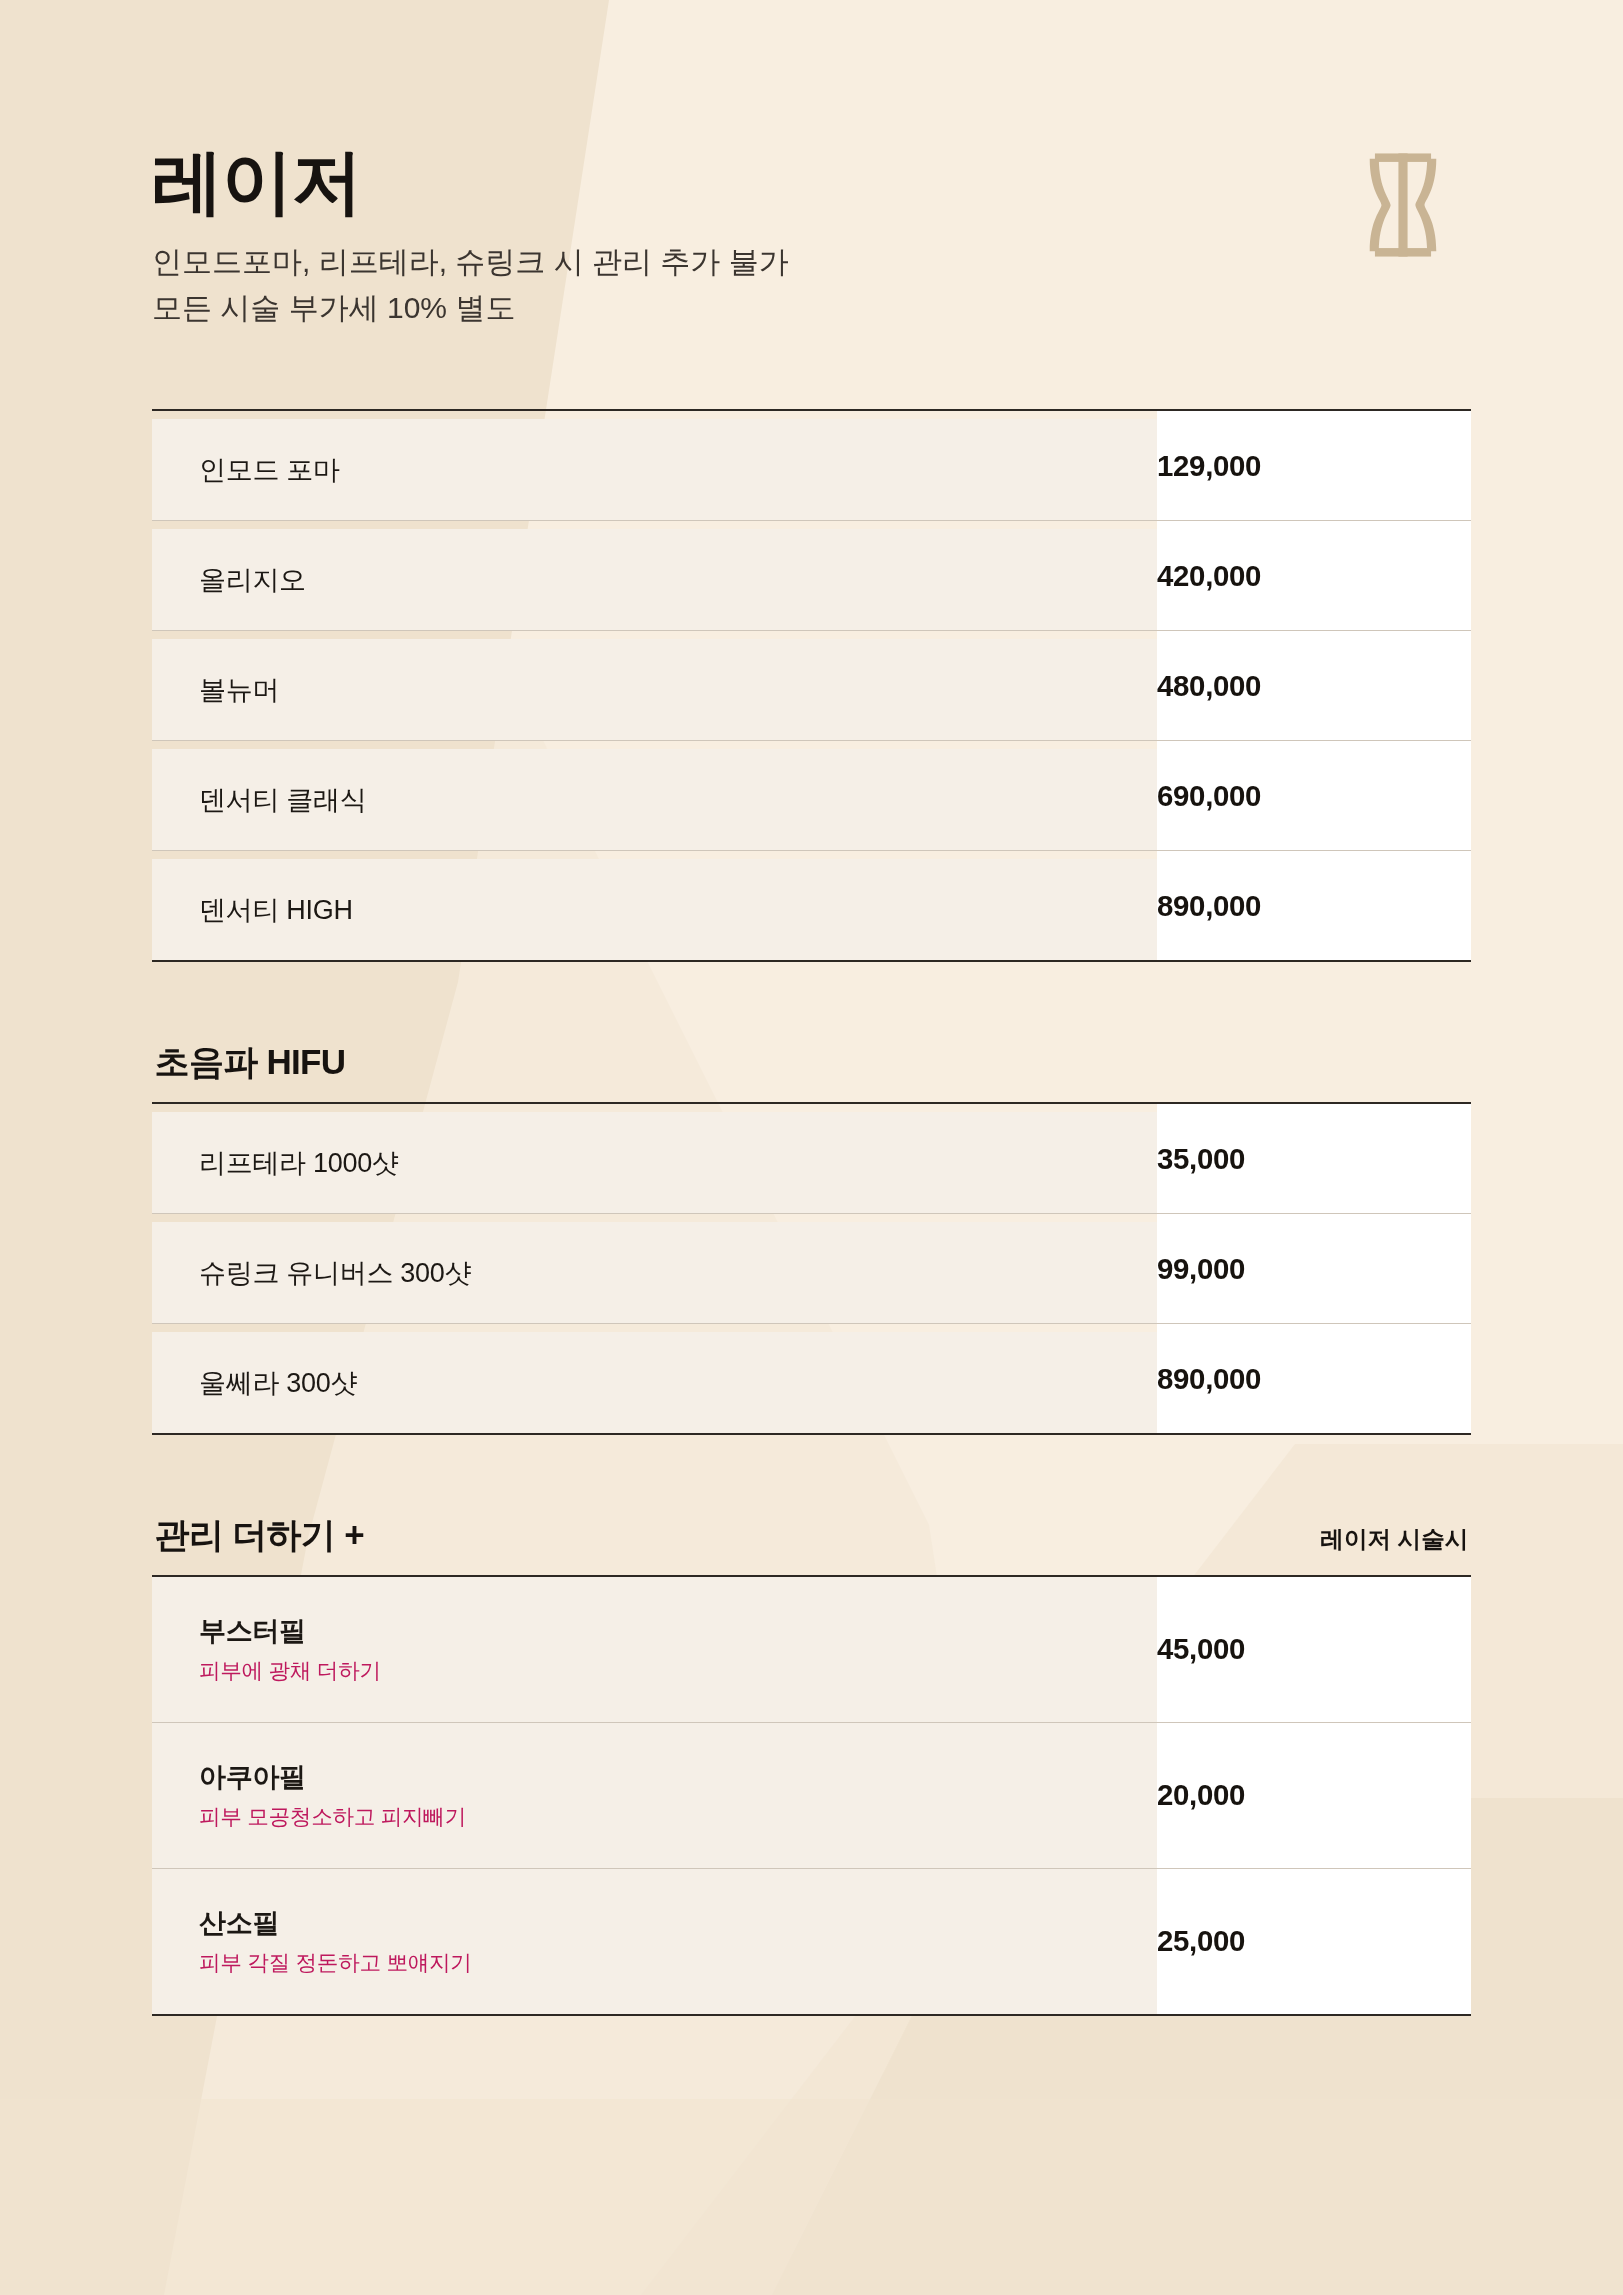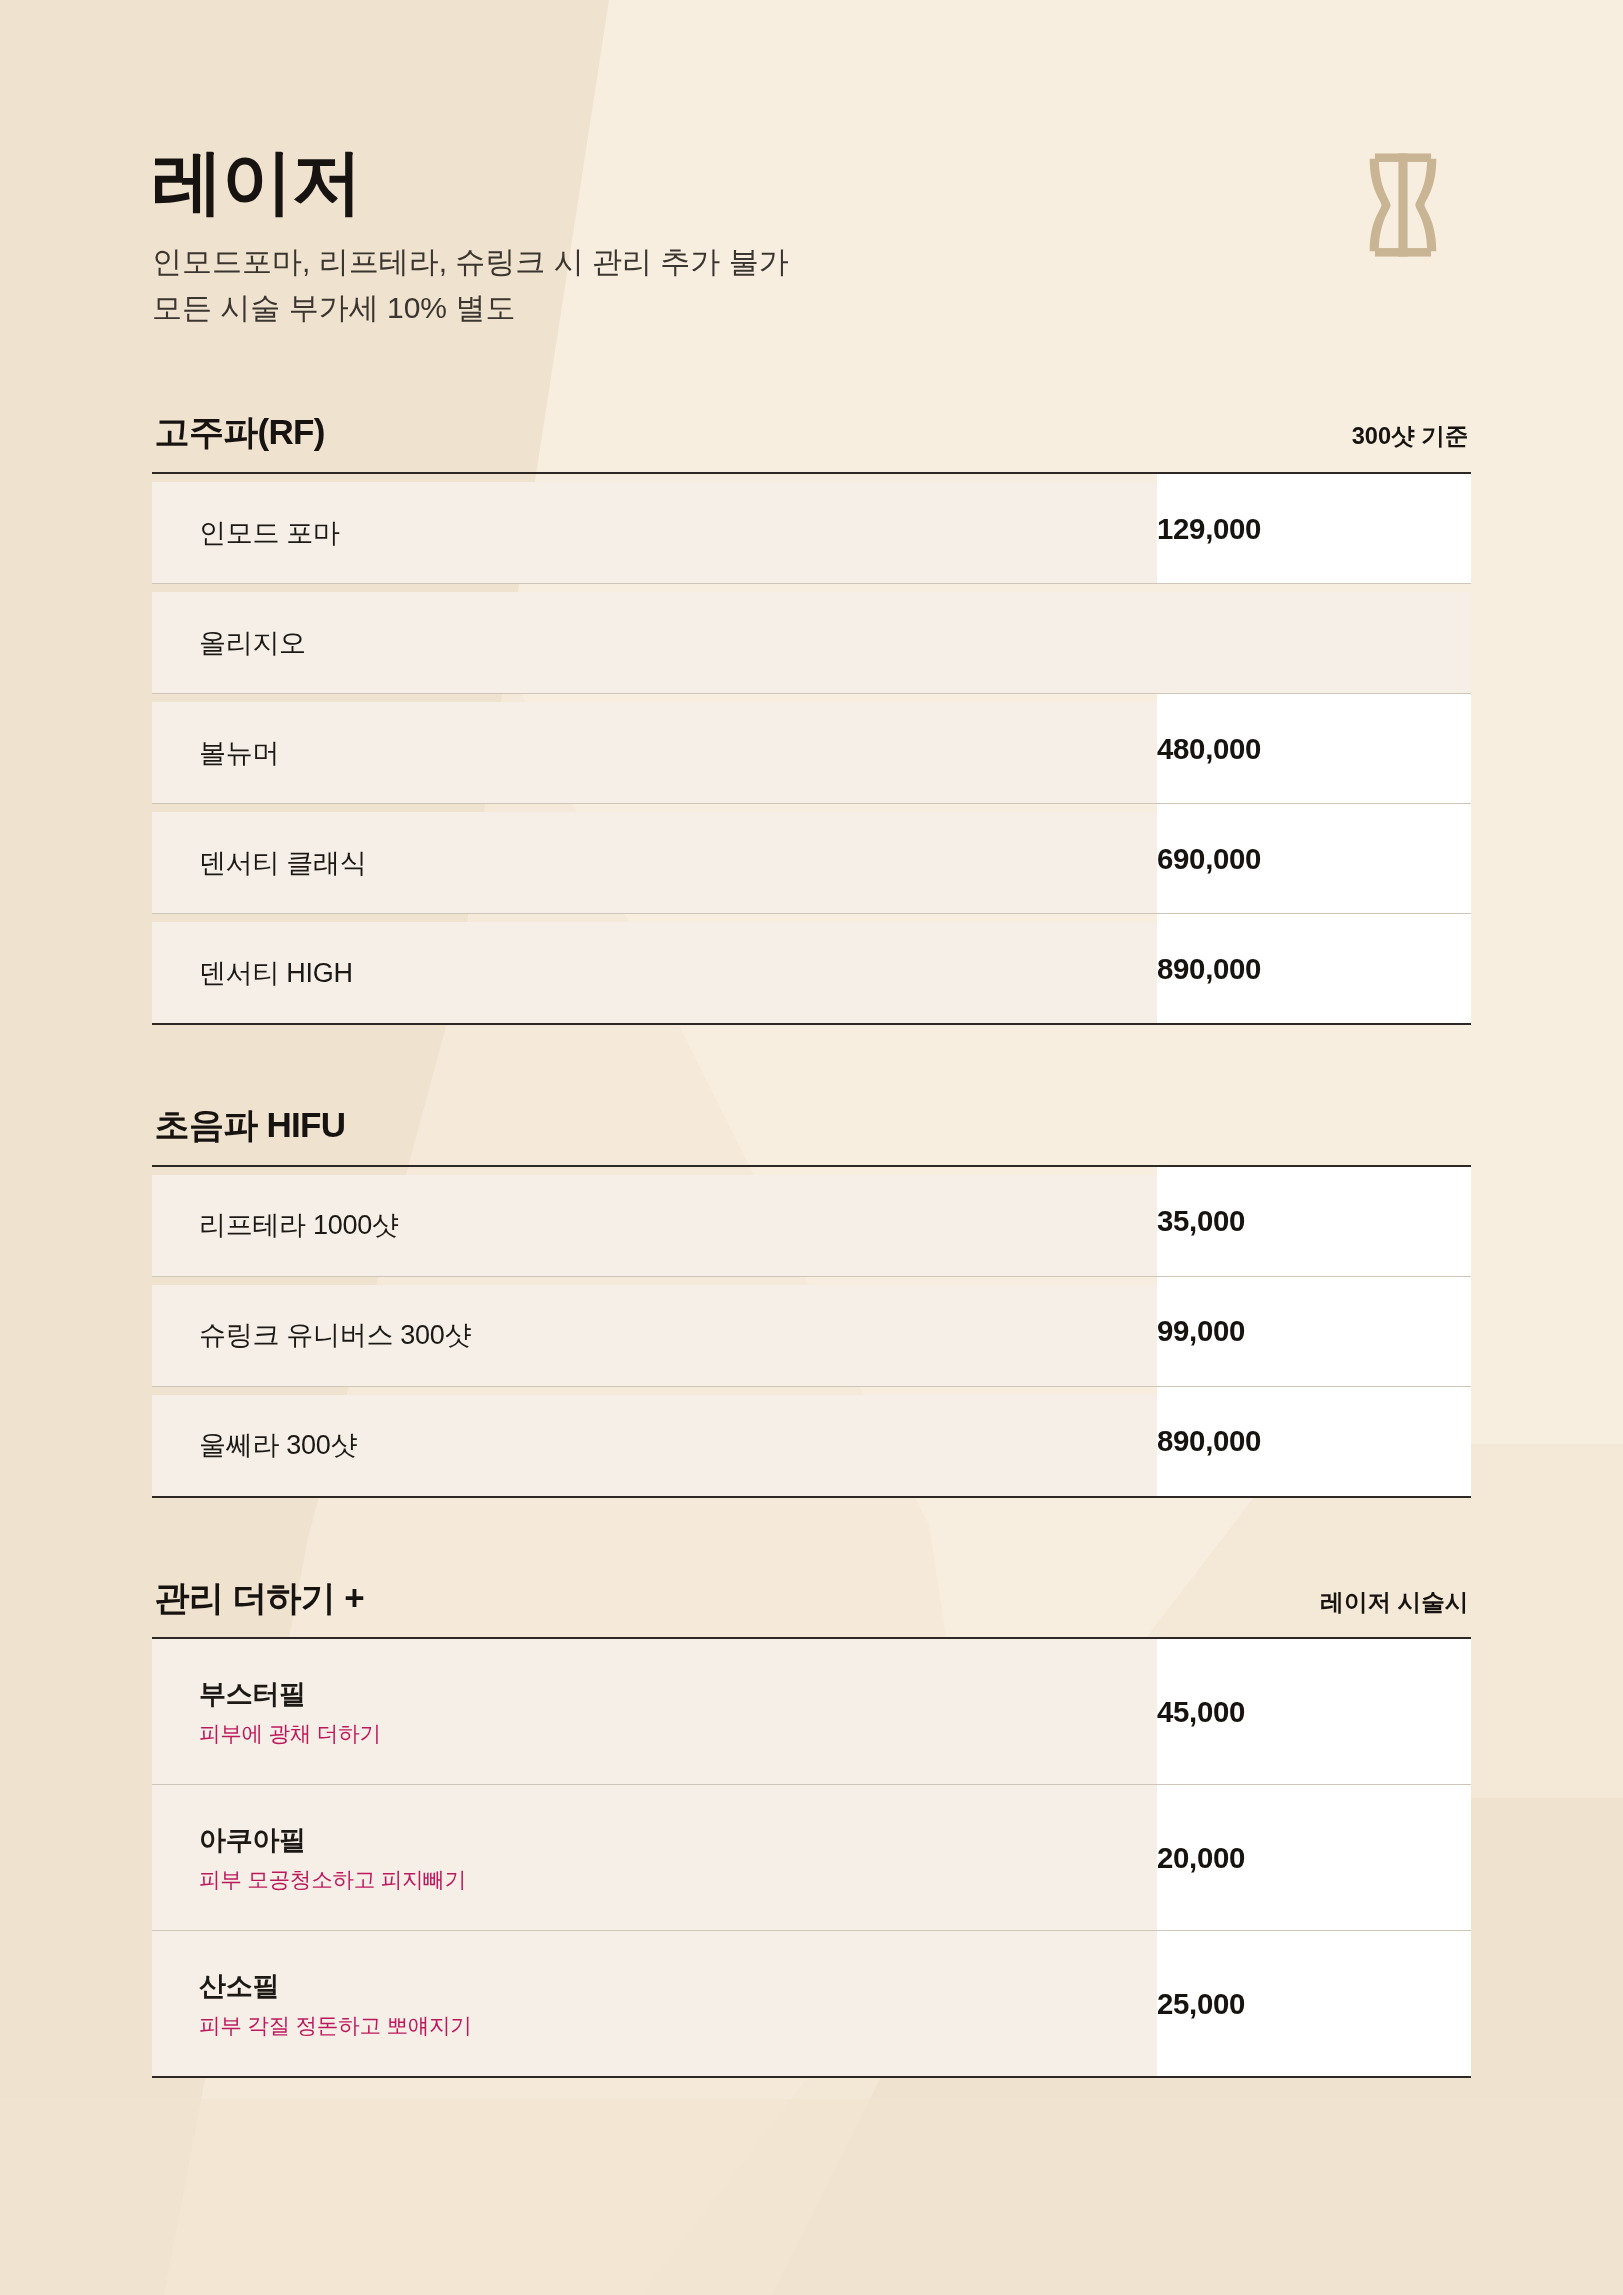--- a/index.html
+++ b/index.html
@@ -212,36 +212,35 @@
         <rect x="52" y="16" width="86" height="13" fill="#c9b494"></rect>
         <rect x="52" y="161" width="86" height="13" fill="#c9b494"></rect>
         <rect x="88" y="16" width="14" height="158" fill="#c9b494"></rect>
         <path d="M58 24 C58 70, 76 88, 76 95 C76 102, 58 120, 58 166 L44 166 C44 118, 62 102, 62 95 C62 88, 44 72, 44 24 Z" fill="#c9b494"></path>
         <path d="M132 24 C132 70, 114 88, 114 95 C114 102, 132 120, 132 166 L146 166 C146 118, 128 102, 128 95 C128 88, 146 72, 146 24 Z" fill="#c9b494"></path>
       </svg>
     </div>
   </div>
 
   <div class="section first">
-    <div class="section-head">
-      <div class="section-title">고주파(RF)</div>
-      <div class="section-note">300샷 기준</div>
-    </div>
     <div class="table">
       <div class="row simple">
         <div class="cell-name">
           <div class="item-name">인모드 포마</div>
         </div>
         <div class="cell-price">
           <div class="price">129,000</div>
         </div>
       </div>
       <div class="row simple">
         <div class="cell-name">
           <div class="item-name">올리지오</div>
+        </div>
+        <div class="cell-price">
+          <div class="price">420,000</div>
         </div>
       </div>
       <div class="row simple">
         <div class="cell-name">
           <div class="item-name">볼뉴머</div>
         </div>
         <div class="cell-price">
           <div class="price">480,000</div>
         </div>
       </div>

